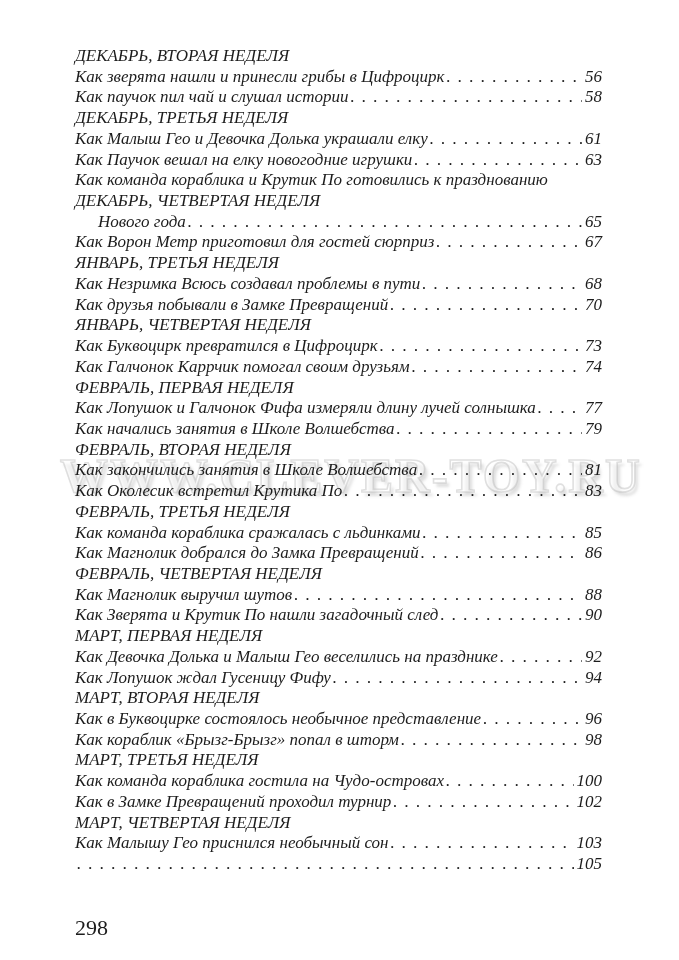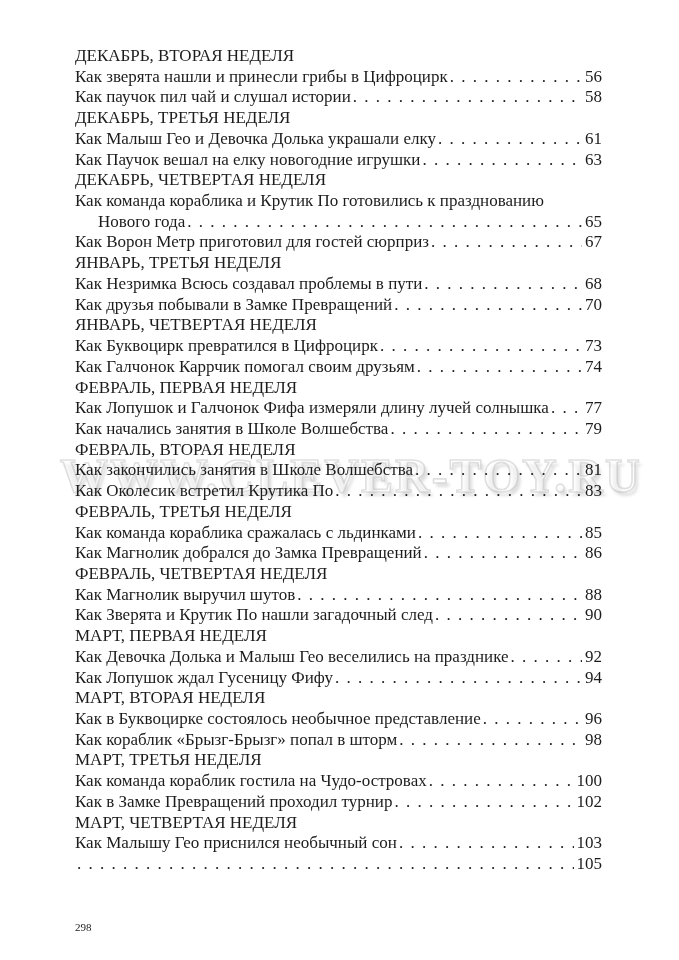--- a/index.html
+++ b/index.html
@@ -32,20 +32,21 @@
     text-shadow: 3px 4px 3px rgba(150,150,150,0.30);
     pointer-events: none;
     user-select: none;
   }
   .toc {
     position: absolute;
     left: 75px;
     top: 46px;
     width: 527px;
     z-index: 1;
+    font-style: italic;
   }
   .row {
     display: flex;
     align-items: baseline;
     line-height: 20.72px;
     font-size: 17px;
     white-space: nowrap;
   }
   .row .title { flex: 0 0 auto; }
   .row .indent { padding-left: 23px; }
@@ -58,21 +59,21 @@
   .leader::after {
     content: ". . . . . . . . . . . . . . . . . . . . . . . . . . . . . . . . . . . . . . . . . . . . . . . . . . . . . . . . . . . .";
     letter-spacing: 1.5px;
   }
   .pagenum { flex: 0 0 auto; text-align: center; }
   .footer {
     position: absolute;
     left: 75px;
     top: 917px;
     z-index: 1;
-    font-size: 11px;
+    font-size: 22px;
     line-height: 21px;
   }
 </style>
 </head>
 <body>
 
 <div class="page">
   <div class="watermark">WWW.CLEVER-TOY.RU</div>
 
   <div class="toc" id="toc">
@@ -91,25 +92,25 @@
       <div class="row entry">
         <span class="title">Как Малыш Гео и Девочка Долька украшали елку</span>
         <span class="leader"></span>
         <span class="pagenum">61</span>
       </div>
       <div class="row entry">
         <span class="title">Как Паучок вешал на елку новогодние игрушки</span>
         <span class="leader"></span>
         <span class="pagenum">63</span>
       </div>
+      <div class="row entry">
+        <span class="title">Как команда кораблика и Крутик По готовились к празднованию</span>
+      </div>
       <div class="row heading">ДЕКАБРЬ, ЧЕТВЕРТАЯ НЕДЕЛЯ</div>
       <div class="row entry">
-        <span class="title">Как команда кораблика и Крутик По готовились к празднованию</span>
-      </div>
-      <div class="row entry">
         <span class="title indent">Нового года</span>
         <span class="leader"></span>
         <span class="pagenum">65</span>
       </div>
       <div class="row entry">
         <span class="title">Как Ворон Метр приготовил для гостей сюрприз</span>
         <span class="leader"></span>
         <span class="pagenum">67</span>
       </div>
       <div class="row heading">ЯНВАРЬ, ТРЕТЬЯ НЕДЕЛЯ</div>
@@ -195,21 +196,21 @@
         <span class="leader"></span>
         <span class="pagenum">96</span>
       </div>
       <div class="row entry">
         <span class="title">Как кораблик «Брызг-Брызг» попал в шторм</span>
         <span class="leader"></span>
         <span class="pagenum">98</span>
       </div>
       <div class="row heading">МАРТ, ТРЕТЬЯ НЕДЕЛЯ</div>
       <div class="row entry">
-        <span class="title">Как команда кораблик гостила на Чудо-островах</span>
+        <span class="title">Как команда кораблика гостила на Чудо-островах</span>
         <span class="leader"></span>
         <span class="pagenum">100</span>
       </div>
       <div class="row entry">
         <span class="title">Как в Замке Превращений проходил турнир</span>
         <span class="leader"></span>
         <span class="pagenum">102</span>
       </div>
       <div class="row heading">МАРТ, ЧЕТВЕРТАЯ НЕДЕЛЯ</div>
       <div class="row entry">

